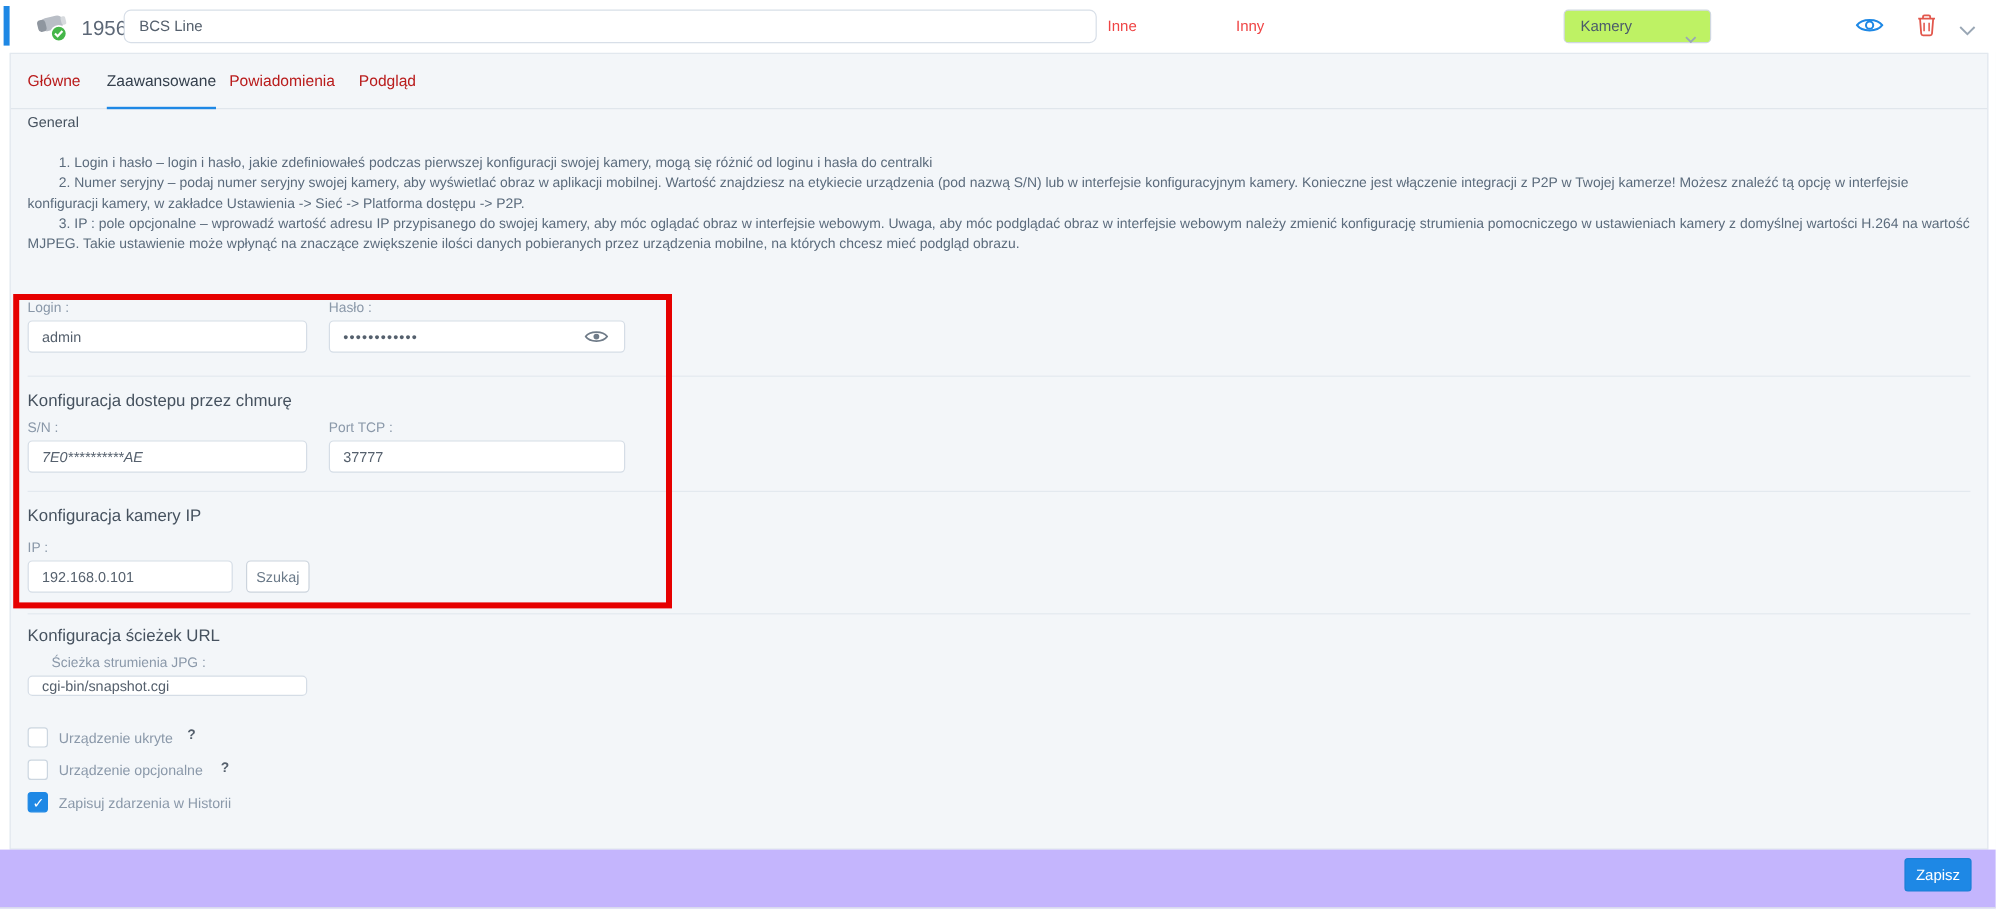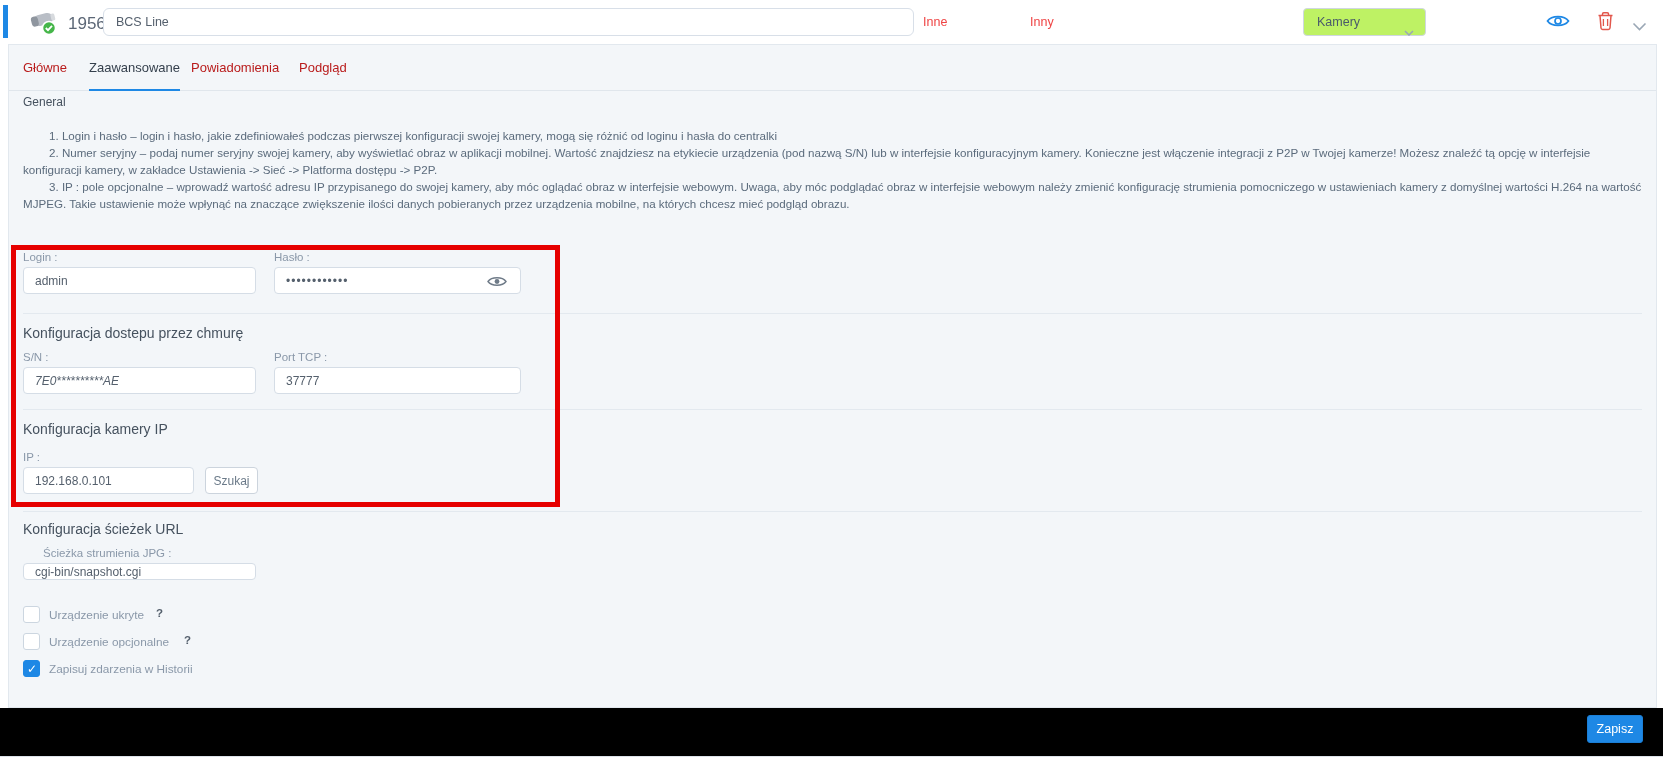--- a/index.html
+++ b/index.html
@@ -86,21 +86,21 @@
   .checkbox.checked::after { content:"✓"; position:absolute; left:3px; top:1px;
     color:#fff; font-size:12px; font-weight:bold; }
   .chk-label { position:absolute; left:26px; top:2px; font-size:11.8px; color:#8a98a9;
     white-space:nowrap; }
   .chk-help { position:absolute; top:1px; font-size:11.5px; color:#55606d; font-weight:bold;
     cursor:pointer; }
   #chk-help-0 { left:133px; } #chk-help-1 { left:161px; }
 
   
   #footer { position:absolute; left:0; top:708px; width:1663px; height:49px;
-    background:#000000; border-bottom:1px solid #dde3ea; }
+    background:#c4b5fd; border-bottom:1px solid #dde3ea; }
   #save-btn { position:absolute; left:1587px; top:7px; width:56px; height:28px;
     background:#1e88e5; border:1px solid #1b7fd6; border-radius:3px; color:#fff;
     font-size:12.5px; cursor:pointer; font-family:inherit; }
 </style>
 </head>
 <body>
 
 <div id="header">
   <div id="accent-bar"></div>
 

